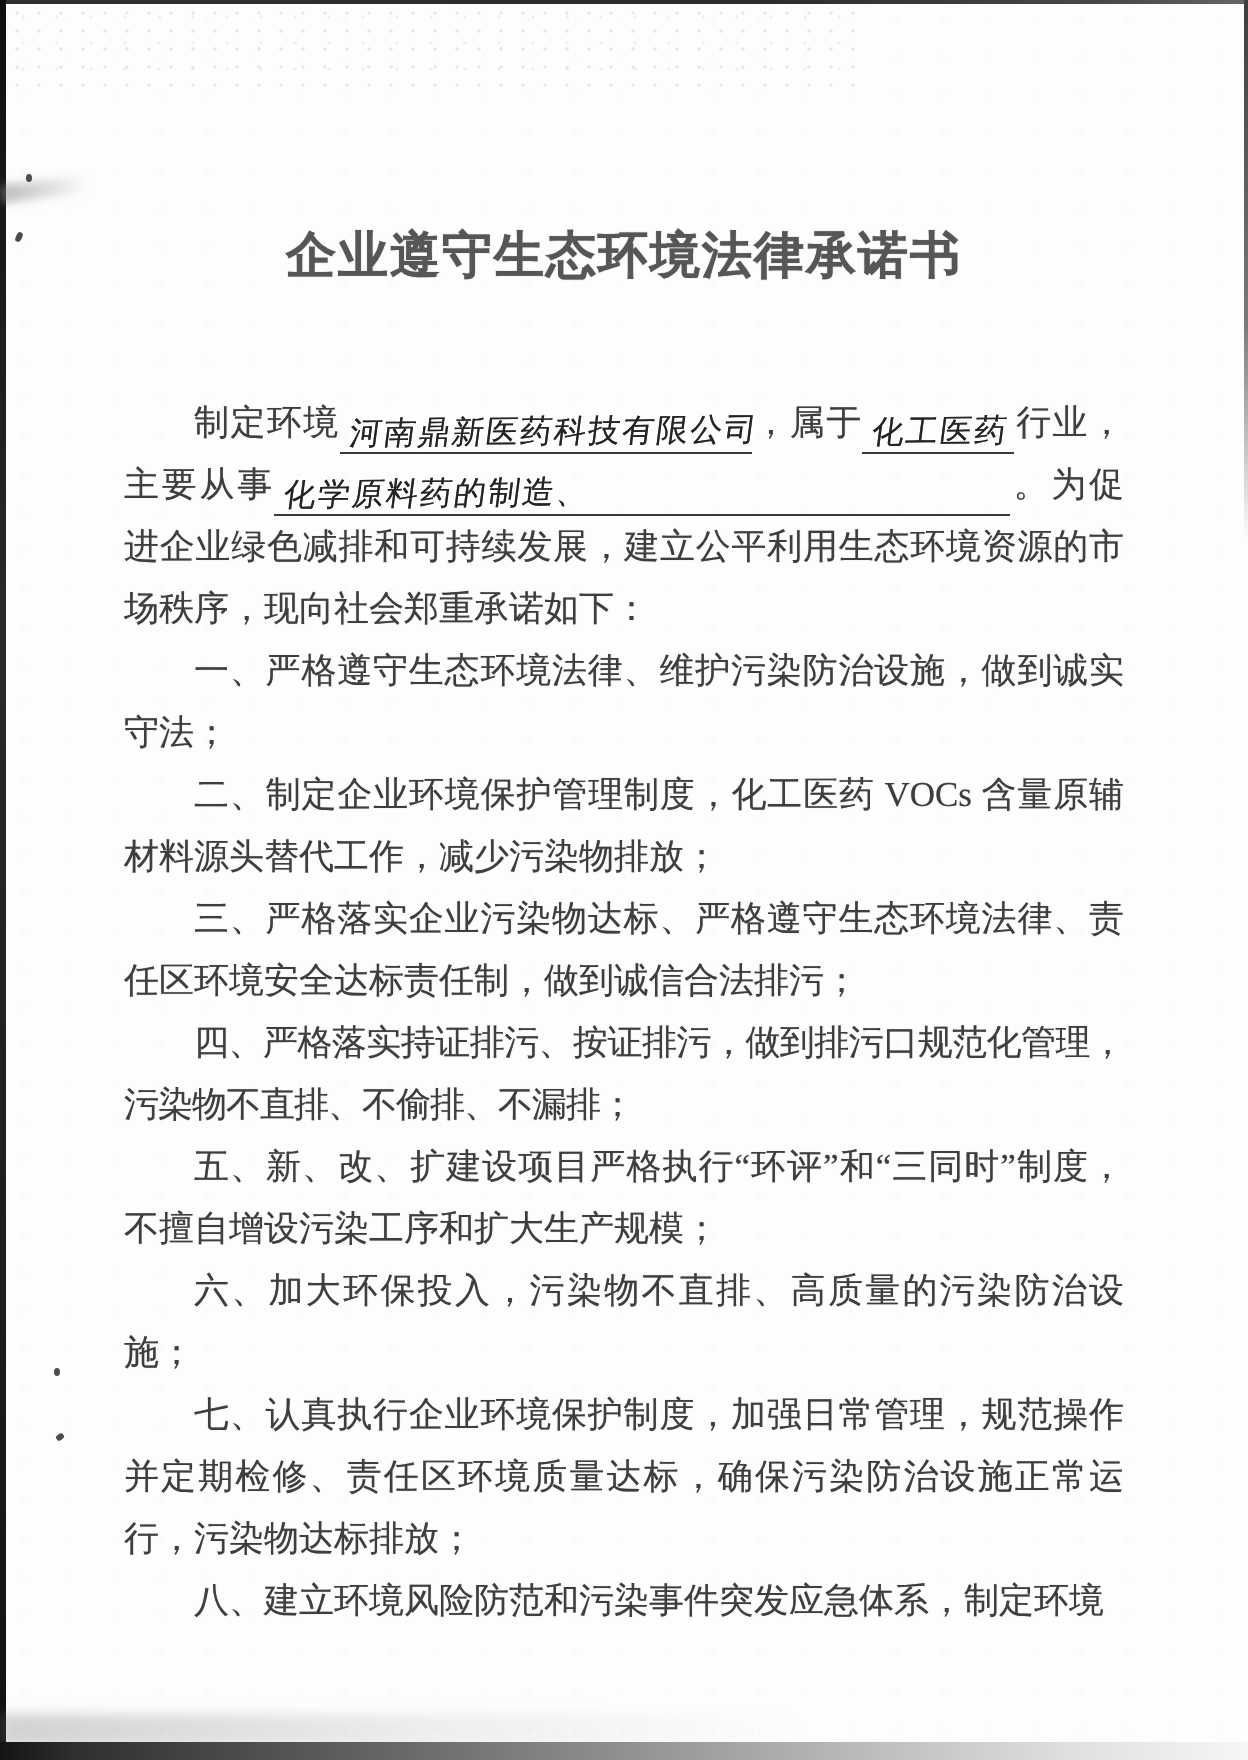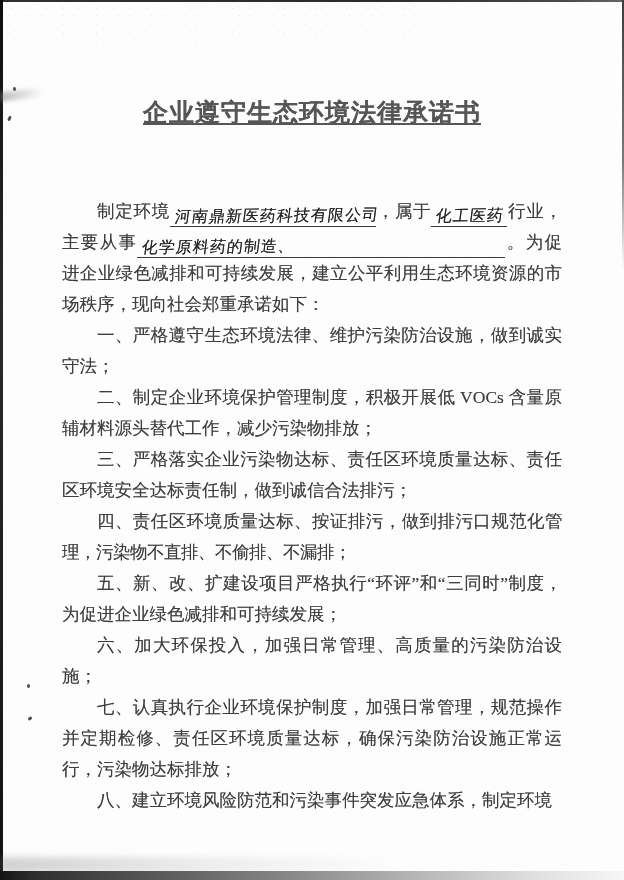--- a/index.html
+++ b/index.html
@@ -38,27 +38,26 @@
     background:linear-gradient(90deg,rgba(130,130,130,.55),rgba(180,180,180,0));
     transform:rotate(-7deg);filter:blur(2px);}
   .speck{position:absolute;background:#4c4c4c;border-radius:50%;}
   .s1{left:13px;top:87px;width:3px;height:4px;}
   .s2{left:8px;top:116px;width:3px;height:5px;transform:rotate(25deg);border-radius:40%;}
   .s3{left:27px;top:684px;width:3px;height:4px;}
   .s4{left:28px;top:717px;width:4px;height:3px;transform:rotate(-35deg);border-radius:40%;}
 
   
   .title{
-    position:absolute;top:98px;left:0;right:0;margin:0;
+    position:absolute;top:114px;left:0;right:0;margin:0;
     text-align:center;
     font-family:"Liberation Sans", sans-serif;
     font-size:25px;line-height:1.15;font-weight:600;
     color:#565656;letter-spacing:1px;
     text-shadow:0 0 0.5px rgba(90,90,90,.8);
-    text-decoration:underline;
   }
 
   
   .body-block{
     position:absolute;left:62px;top:196px;width:500px;
     font-size:17.5px;line-height:31px;color:#3e3e3e;
     text-align:justify;
     text-shadow:0 0 0.4px rgba(70,70,70,.55);
   }
   .para{margin:0;text-indent:2em;}
@@ -100,22 +99,22 @@
   <div class="speck s1"></div>
   <div class="speck s2"></div>
   <div class="speck s3"></div>
   <div class="speck s4"></div>
 
   <h1 class="title">企业遵守生态环境法律承诺书</h1>
 
   <div class="body-block">
     <p class="para"><span>制定环境</span><span class="blank b1"><span class="hand">河南鼎新医药科技有限公司</span></span><span>，属于</span><span class="blank b2"><span class="hand">化工医药</span></span><span>行业，主要从事</span><span class="blank b3"><span class="hand">化学原料药的制造、</span></span><span>。为促进企业绿色减排和可持续发展，建立公平利用生态环境资源的市场秩序，现向社会郑重承诺如下：</span></p>
     <p class="para">一、严格遵守生态环境法律、维护污染防治设施，做到诚实守法；</p>
-    <p class="para">二、制定企业环境保护管理制度，积极开展低 VOCs 含量原辅材料源头替代工作，减少污染物排放；</p>
-    <p class="para">三、严格落实企业污染物达标、责任区环境质量达标、责任区环境安全达标责任制，做到诚信合法排污；</p>
-    <p class="para tight">四、责任区环境质量达标、按证排污，做到排污口规范化管理，污染物不直排、不偷排、不漏排；</p>
-    <p class="para">五、新、改、扩建设项目严格执行“环评”和“三同时”制度，为促进企业绿色减排和可持续发展；</p>
-    <p class="para">六、加大环保投入，加强日常管理、高质量的污染防治设施；</p>
+    <p class="para">二、制定企业环境保护管理制度，化工医药 VOCs 含量原辅材料源头替代工作，减少污染物排放；</p>
+    <p class="para">三、严格落实企业污染物达标、严格遵守生态环境法律、责任区环境安全达标责任制，做到诚信合法排污；</p>
+    <p class="para tight">四、严格落实持证排污、按证排污，做到排污口规范化管理，污染物不直排、不偷排、不漏排；</p>
+    <p class="para">五、新、改、扩建设项目严格执行“环评”和“三同时”制度，不擅自增设污染工序和扩大生产规模；</p>
+    <p class="para">六、加大环保投入，污染物不直排、高质量的污染防治设施；</p>
     <p class="para">七、认真执行企业环境保护制度，加强日常管理，规范操作并定期检修、责任区环境质量达标，确保污染防治设施正常运行，污染物达标排放；</p>
     <p class="para">八、建立环境风险防范和污染事件突发应急体系，制定环境</p>
   </div>
 
 </div>
 
 </body></html>

